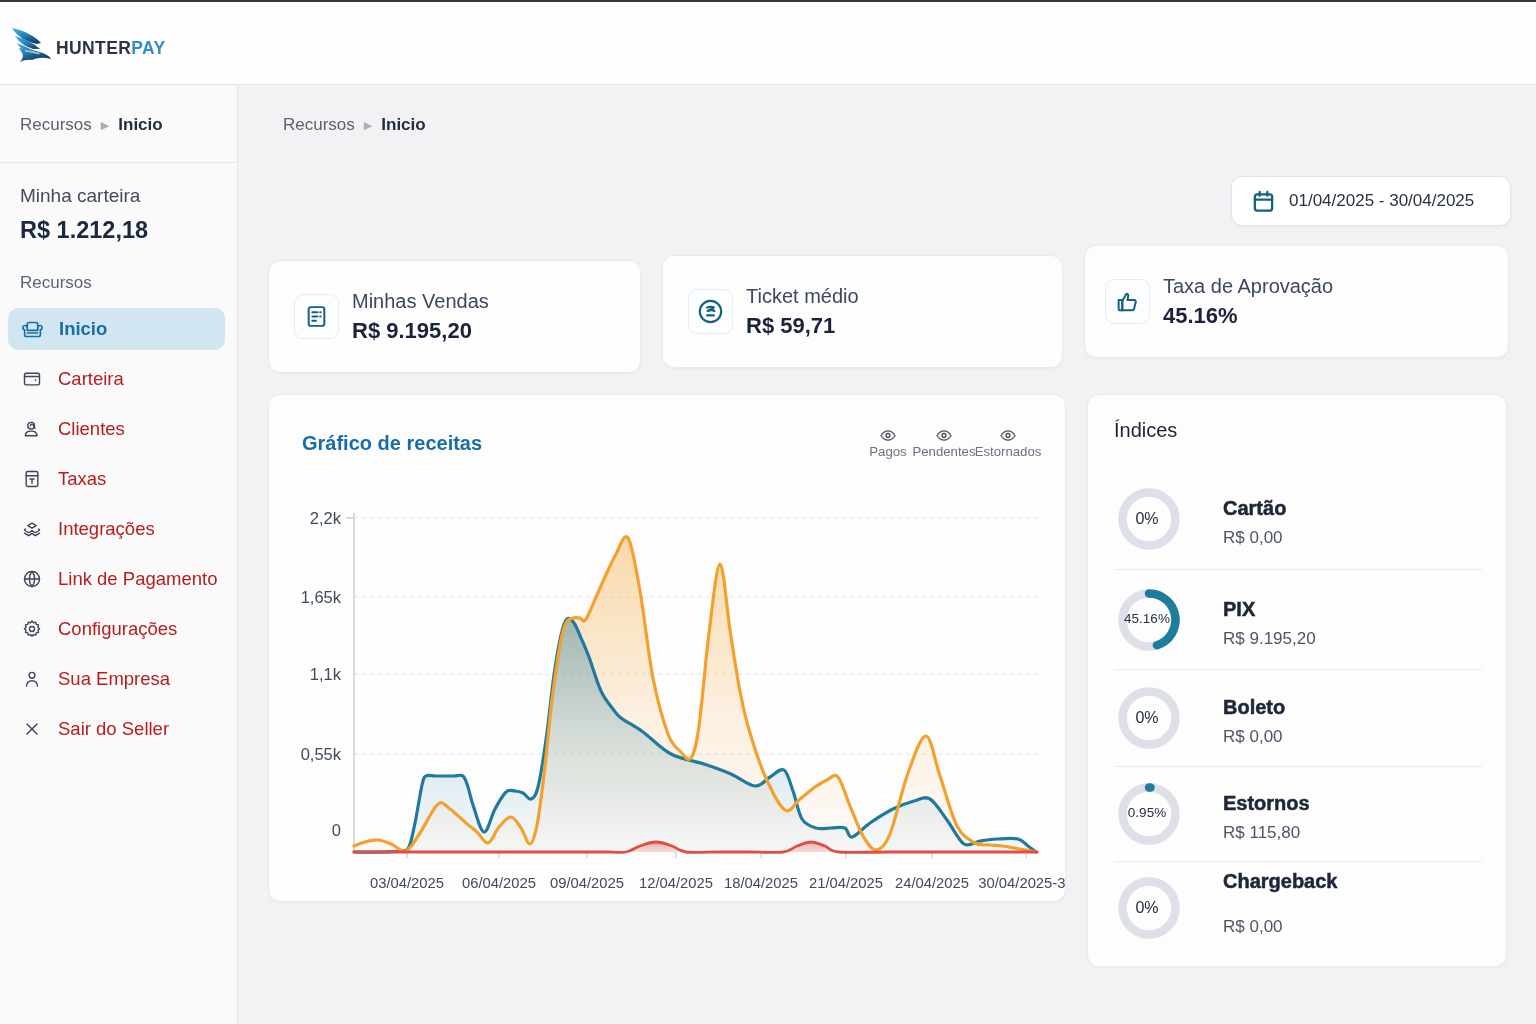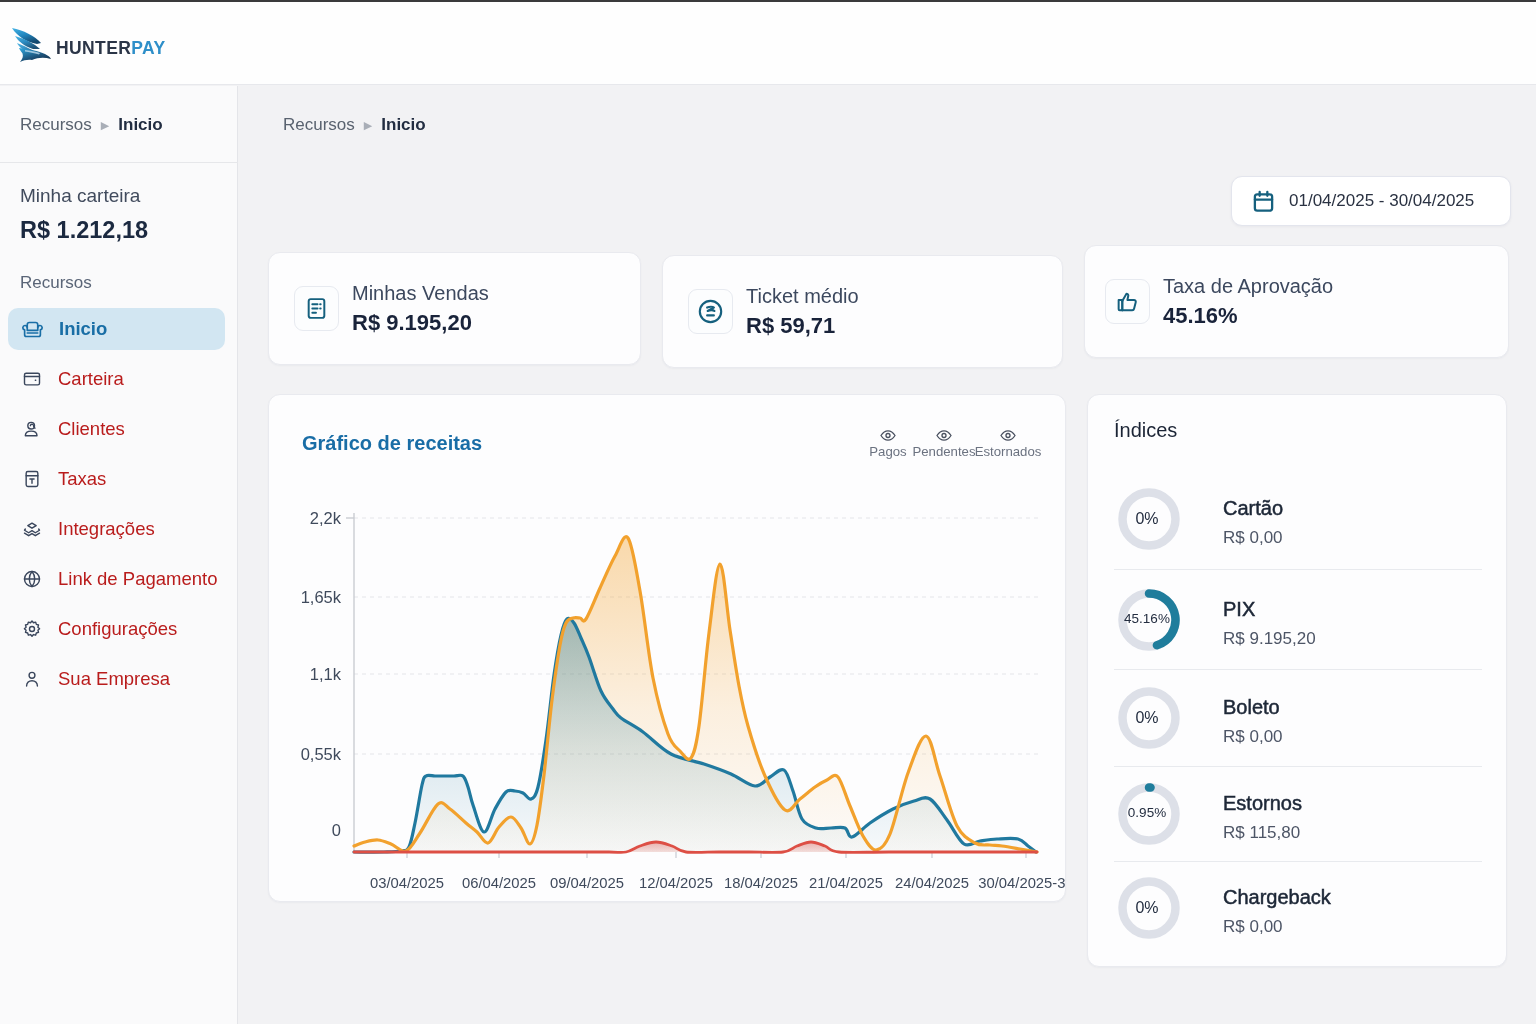--- a/index.html
+++ b/index.html
@@ -30,21 +30,21 @@
 .stat-t { margin-left:13px; }
 .stat-label { font-size:20px; color:#3c485e; margin-bottom:5px; }
 .stat-value { font-size:22px; font-weight:bold; color:#19233a; }
 .chart-title { position:absolute; left:33px; top:37px; font-size:20px; font-weight:bold; color:#196da6; }
 .legend { position:absolute; top:34px; font-size:13.2px; color:#6b7280; text-align:center; }
 .ind-title { position:absolute; left:26px; top:24px; font-size:20px; font-weight:normal; color:#1b2435; }
 .ind-row { position:absolute; left:26px; width:368px; height:100px; }
 .ind-sep { position:absolute; left:26px; width:368px; height:1px; background:#e8eaee; }
 .ring { position:absolute; left:2px; }
 .ring-pct { position:absolute; left:2px; width:62px; text-align:center; color:#242e41; }
-.ind-name { position:absolute; left:109px; font-size:20px; font-weight:400; color:#1d2737; -webkit-text-stroke:0.5px #1d2737; }
+.ind-name { position:absolute; left:109px; font-size:20px; font-weight:700; color:#1d2737; -webkit-text-stroke:0.5px #1d2737; }
 .ind-val { position:absolute; left:109px; font-size:17px; color:#4d5566; }
 </style></head>
 <body>
 <div class="topbar"></div>
 <div class="header">
   <svg class="logo" width="42" height="36" viewBox="0 0 42 36">
     <defs>
       <linearGradient id="bw" x1="0" y1="0" x2="0.55" y2="1">
         <stop offset="0" stop-color="#45b4e6"></stop>
           <stop offset="0.5" stop-color="#2187c0"></stop>
@@ -101,32 +101,35 @@
           <path d="M3 12 h18 M12 3 a14 14 0 0 1 0 18 M12 3 a14 14 0 0 0 0 18"></path>
         </svg>Link de Pagamento</div>
     <div class="mi"><svg width="20" height="20" viewBox="0 0 24 24" fill="none" stroke="#3a465c" stroke-width="1.7" stroke-linecap="round" stroke-linejoin="round">
           <circle cx="12" cy="12" r="3"></circle>
           <path d="M12 2.5 l1.8 2 2.6-0.7 0.8 2.6 2.6 0.8 -0.7 2.6 2 1.8 -2 1.8 0.7 2.6 -2.6 0.8 -0.8 2.6 -2.6-0.7 -1.8 2 -1.8-2 -2.6 0.7 -0.8-2.6 -2.6-0.8 0.7-2.6 -2-1.8 2-1.8 -0.7-2.6 2.6-0.8 0.8-2.6 2.6 0.7 Z"></path>
         </svg>Configurações</div>
     <div class="mi"><svg width="20" height="20" viewBox="0 0 24 24" fill="none" stroke="#3a465c" stroke-width="1.7" stroke-linecap="round" stroke-linejoin="round">
           <circle cx="12" cy="7.5" r="3.5"></circle>
           <path d="M5.5 20.5 c0-4 2.8-6.5 6.5-6.5 s6.5 2.5 6.5 6.5"></path>
         </svg>Sua Empresa</div>
+    <div class="mi"><svg width="20" height="20" viewBox="0 0 24 24" fill="none" stroke="#3a465c" stroke-width="1.7" stroke-linecap="round" stroke-linejoin="round">
+          <path d="M6 6 L18 18 M18 6 L6 18"></path>
+        </svg>Sair do Seller</div>
   </div>
 </div>
 <div class="m-crumb">Recursos<span class="crumb-sep">▶</span><span class="crumb-b">Inicio</span></div>
 <div class="datebox">
   <svg width="23" height="24" viewBox="0 0 24 24" fill="none" stroke="#15607e" stroke-width="2.4" stroke-linecap="round" stroke-linejoin="round">
       <rect x="3" y="5" width="18" height="17" rx="2.5"></rect>
       <path d="M3 10.5 h18"></path>
       <path d="M8 2.5 v4 M16 2.5 v4"></path>
     </svg>
   <span>01/04/2025 - 30/04/2025</span>
 </div>
-<div class="card statcard" style="left:268px; top:252px; width:373px; height:113px; padding-left:25px;">
+<div class="card statcard" style="left:268px; top:260px; width:373px; height:113px; padding-left:25px;">
   <div class="iconbox">
       <svg width="25" height="25" viewBox="0 0 24 24" fill="none" stroke="#15607e" stroke-width="1.9" stroke-linecap="round" stroke-linejoin="round">
         <rect x="4.5" y="3" width="15" height="18" rx="2"></rect>
         <path d="M8 8 h5 M15.5 8 h0.5 M8 12 h5 M15.5 12 h0.5 M8 16 h3.5"></path>
       </svg>
     </div>
   <div class="stat-t">
       <div class="stat-label">Minhas Vendas</div>
       <div class="stat-value">R$ 9.195,20</div>
     </div>
@@ -276,20 +279,20 @@
   </div>
 </div>
 <div class="ind-row" style="top:463px;">
   <div style="position:relative; width:368px; height:100px;">
     <div class="ring" style="top:19px;">
           <svg class="ring" width="62" height="62" viewBox="0 0 62 62">
             <circle cx="31" cy="31" r="26.5" fill="none" stroke="#dde0e8" stroke-width="8.5"></circle>
           </svg>
         </div>
     <div class="ring-pct" style="top:41px; font-size:16px;">0%</div>
-    <div class="ind-name" style="top:28px;">Chargeback</div>
+    <div class="ind-name" style="top:12px;">Chargeback</div>
     <div class="ind-val" style="top:59px;">R$ 0,00</div>
   </div>
 </div>
 <div class="ind-sep" style="top:174px;"></div>
 <div class="ind-sep" style="top:274px;"></div>
 <div class="ind-sep" style="top:371px;"></div>
 <div class="ind-sep" style="top:466px;"></div>
 </div>
 </body></html>

